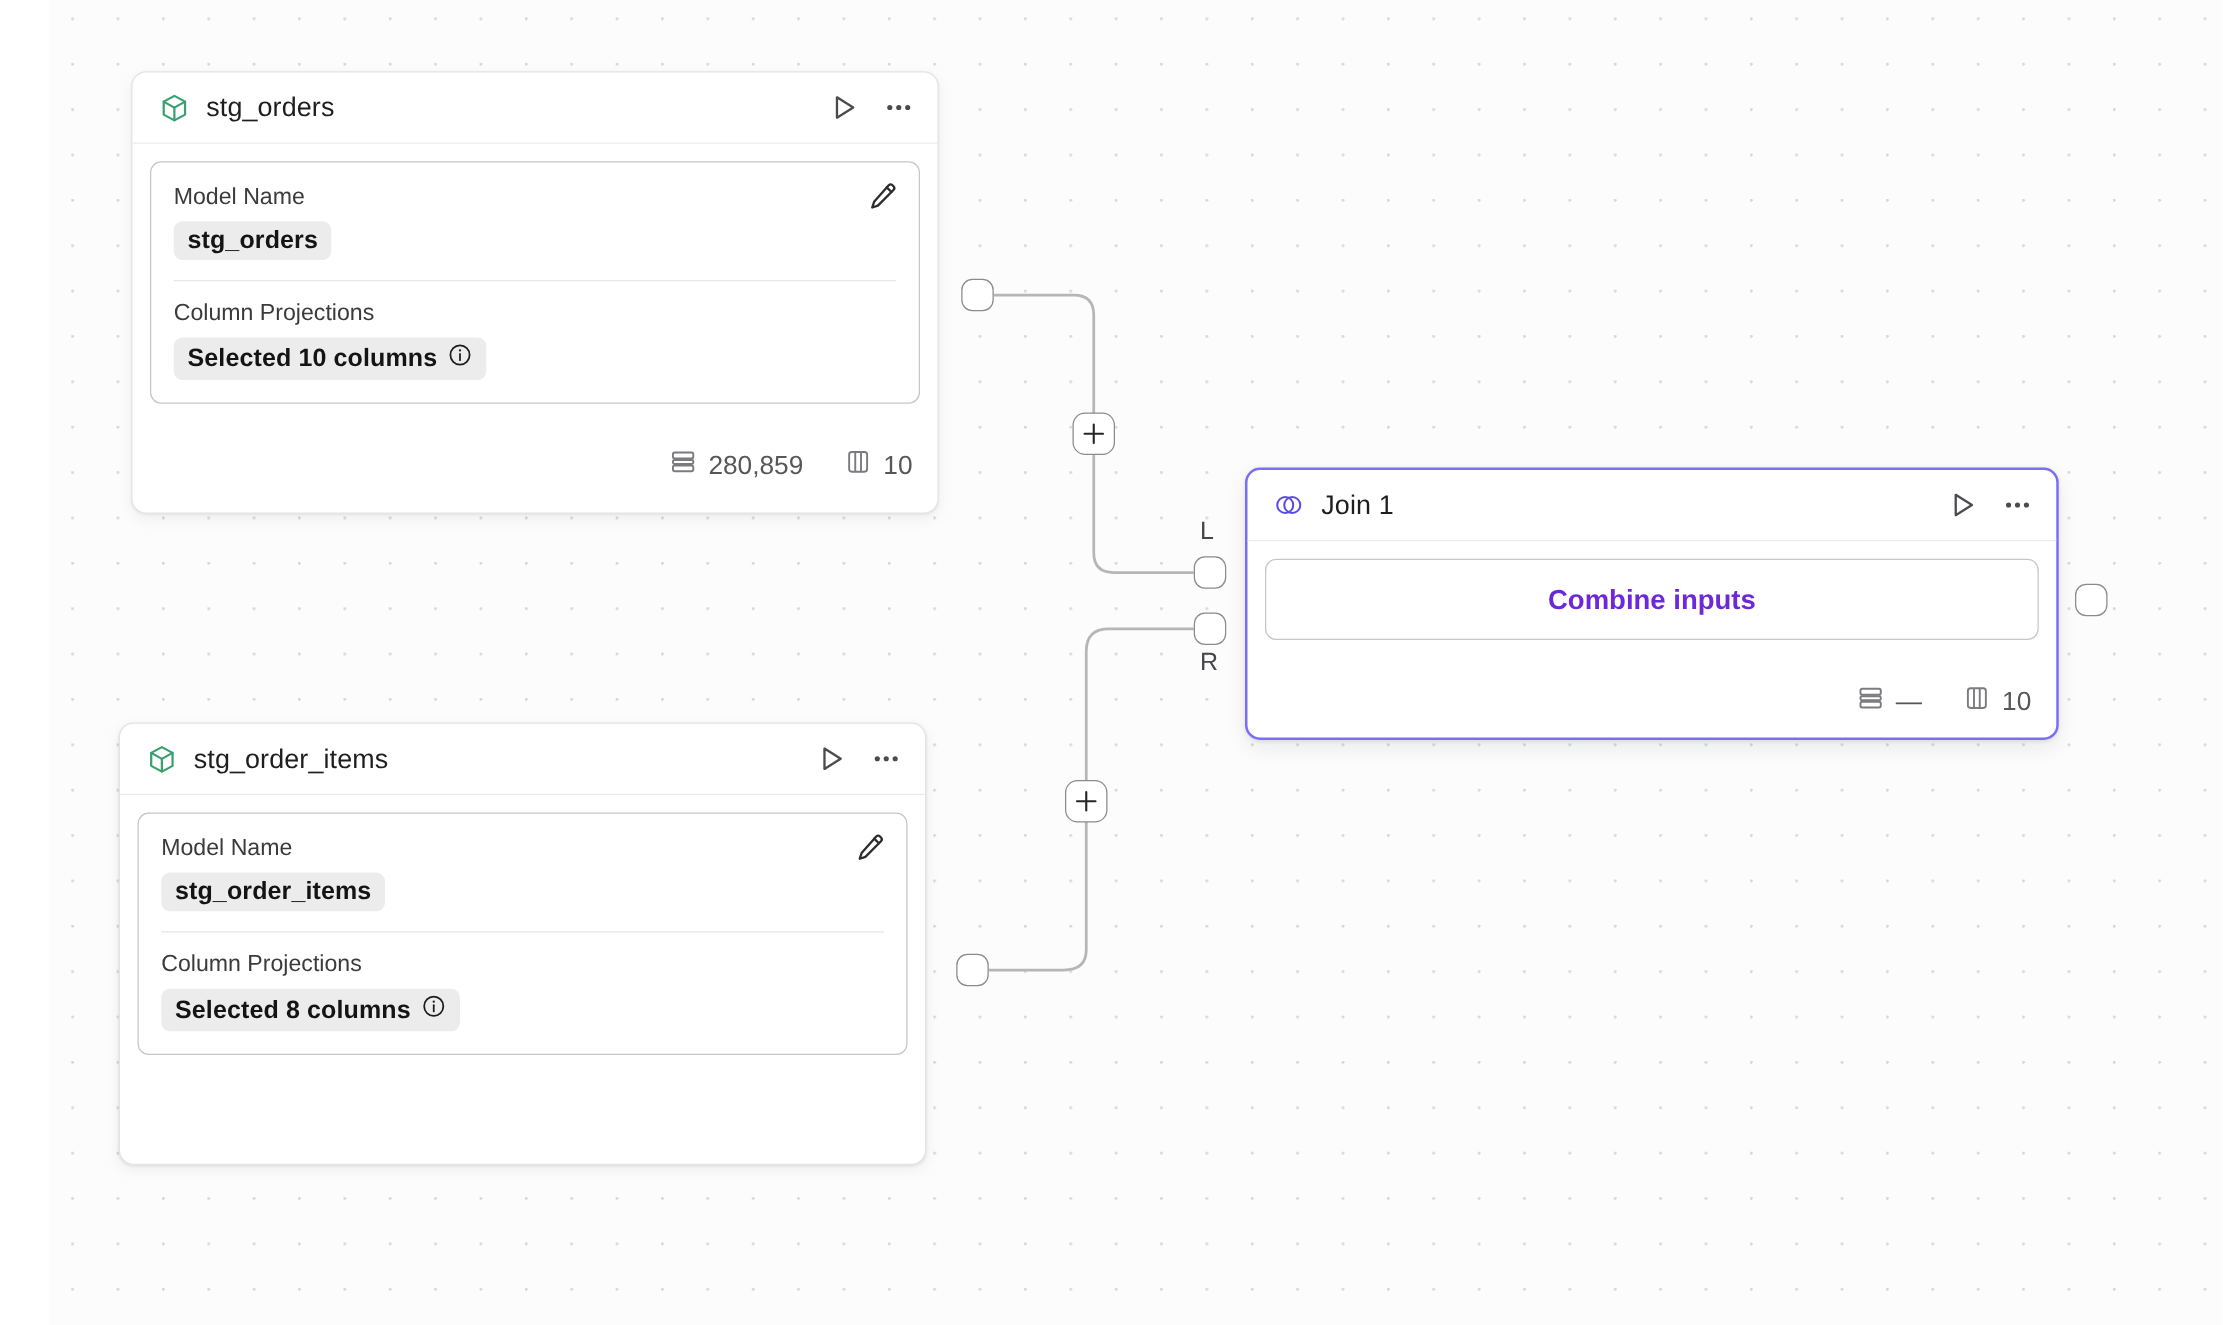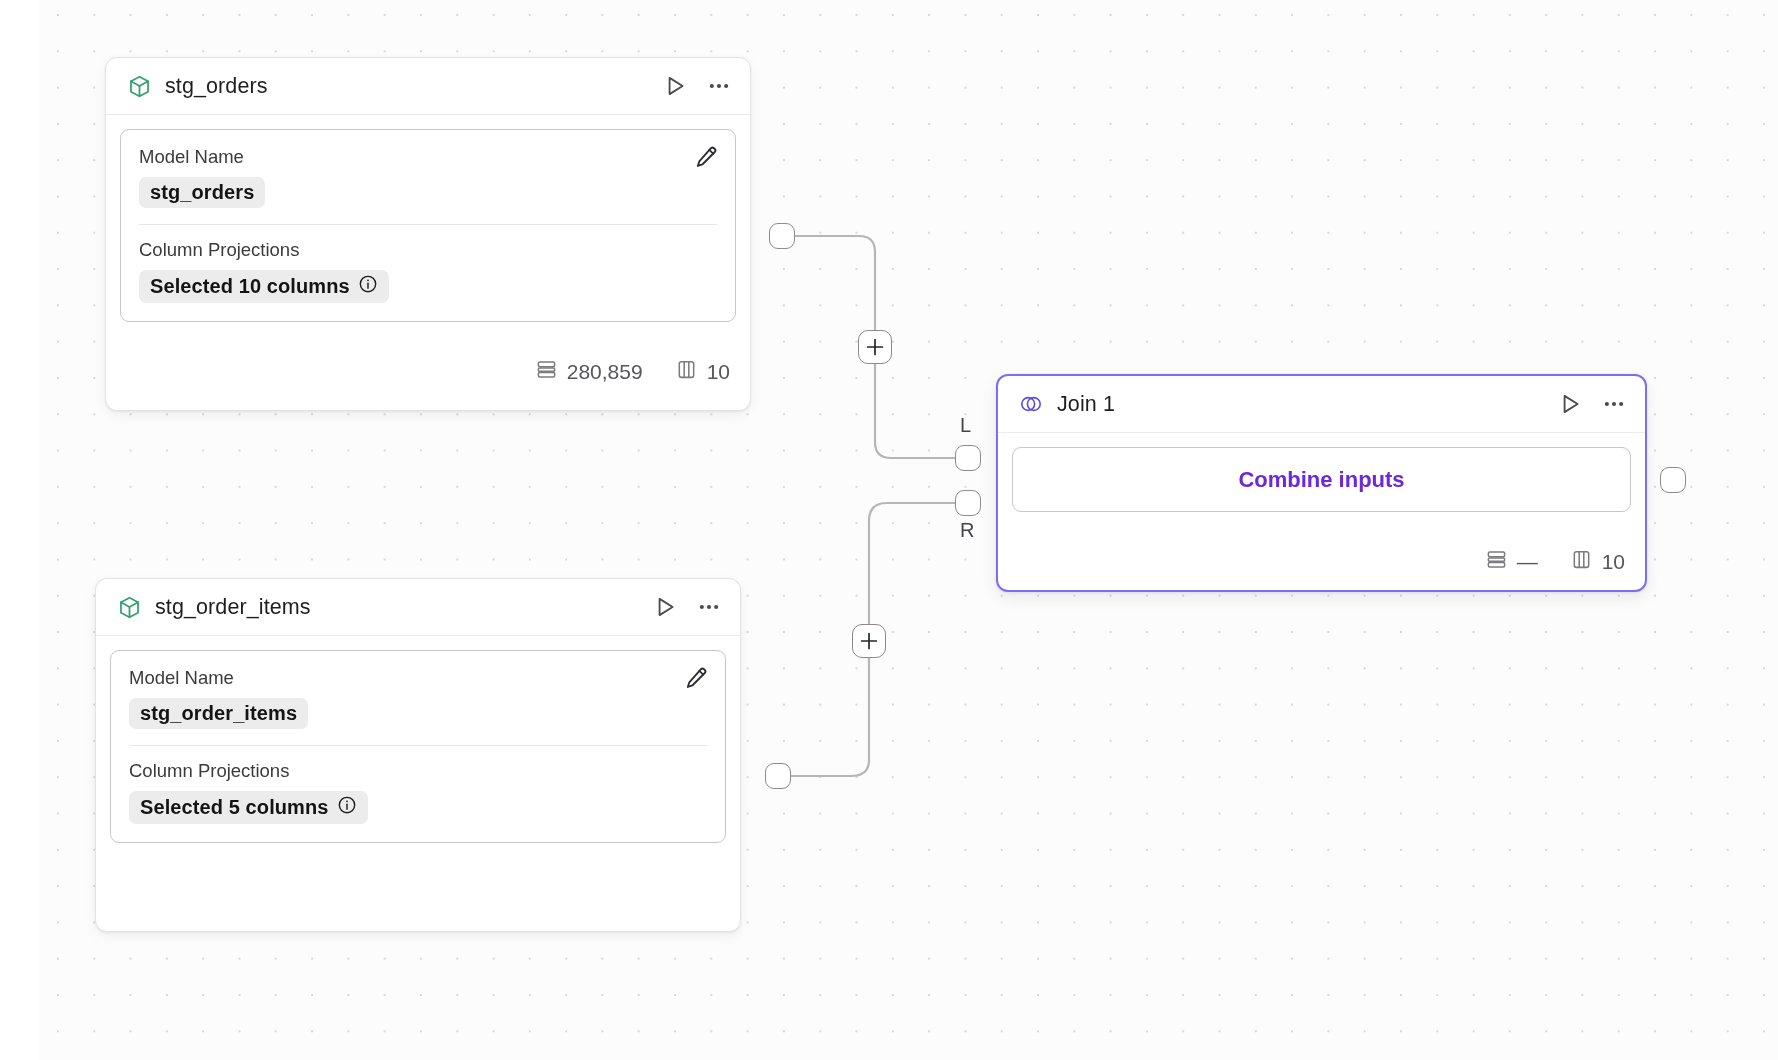--- a/index.html
+++ b/index.html
@@ -317,21 +317,21 @@
           <svg width="26" height="26" viewBox="0 0 24 24" fill="none" stroke="#2d2d31" stroke-width="1.7" stroke-linejoin="round" stroke-linecap="round">
             <path d="M16.6 3.9a2 2 0 0 1 2.8 0l.7.7a2 2 0 0 1 0 2.8L8.6 18.9l-4.2 1.4 1.4-4.2Z"></path>
             <path d="M15.1 5.4 18.6 8.9"></path>
           </svg>
         </span>
         <div class="prop-label">Model Name</div>
         <span class="chip">stg_order_items</span>
         <div class="prop-divider"></div>
         <div class="prop-label">Column Projections</div>
         <span class="chip">
-          <span>Selected 5 columns</span>
+          <span>Selected 8 columns</span>
           <span>
             <svg width="20" height="20" viewBox="0 0 24 24" fill="none" stroke="#1d1d20" stroke-width="1.7">
               <circle cx="12" cy="12" r="9.2"></circle>
               <path d="M12 11v6" stroke-linecap="round"></path>
               <circle cx="12" cy="7.6" r="1.1" fill="#1d1d20" stroke="none"></circle>
             </svg>
           </span>
         </span>
       </div>
     </div>

